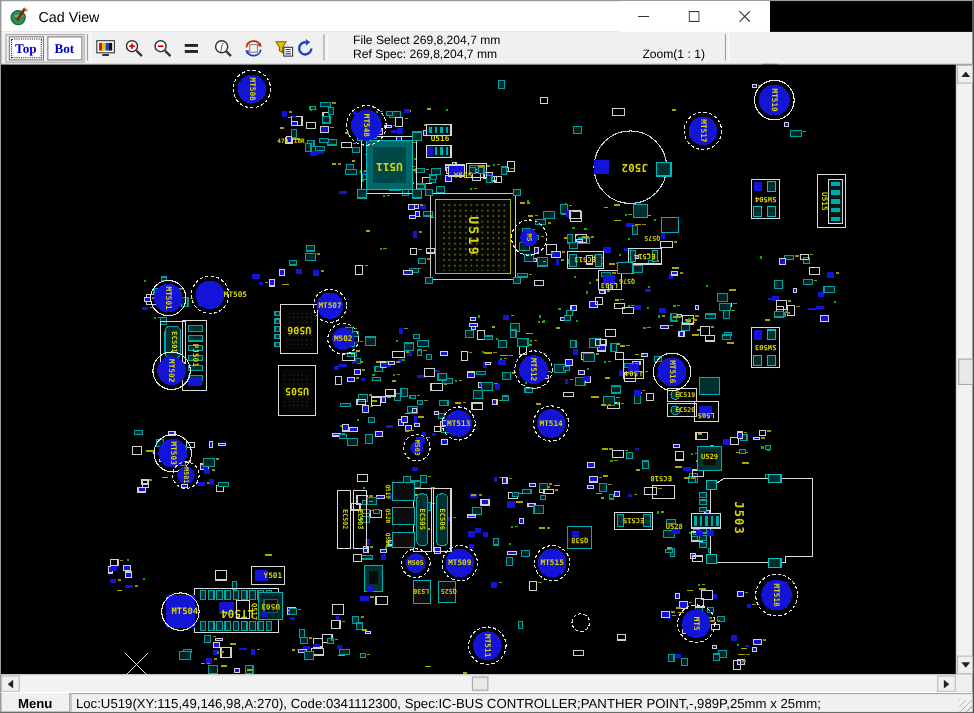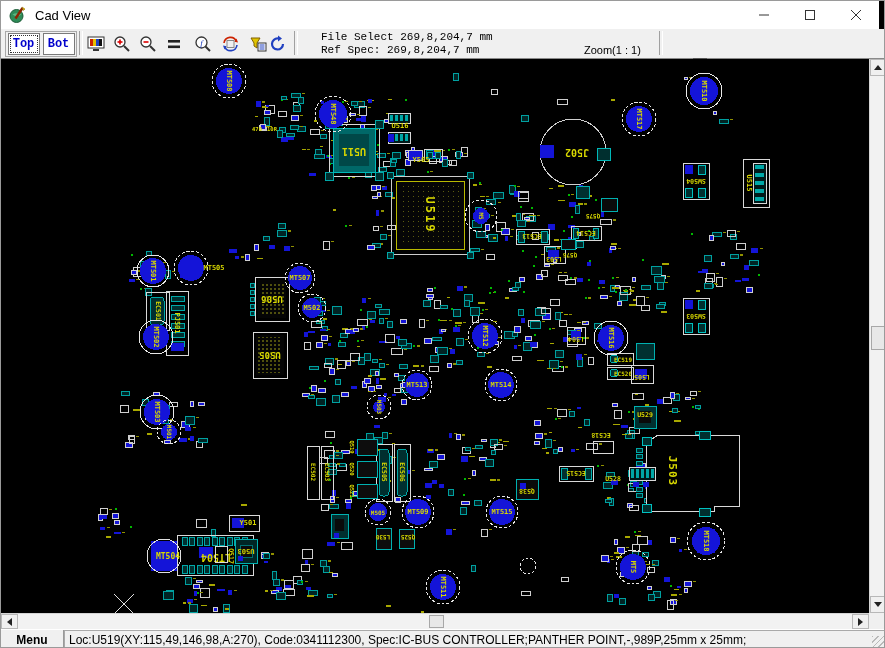--- a/index.html
+++ b/index.html
@@ -1,29 +1,29 @@
 <!DOCTYPE html>
 <html><head>
 <meta charset="utf-8">
 <style>
   html,body{margin:0;padding:0;background:#666;}
   .window{position:relative;width:885px;height:648px;background:#000;font-family:"Liberation Sans",sans-serif;overflow:hidden;box-sizing:border-box;border:1px solid #9a9a9a;}
   
-  .titlebar{position:absolute;left:0;top:0;width:878px;height:28px;background:#ffffff;display:flex;align-items:center;}
+  .titlebar{position:absolute;left:0;top:0;width:699px;height:28px;background:#ffffff;display:flex;align-items:center;}
   .app-icon{width:18px;height:18px;margin-left:8px;}
   .title-text{font-size:13px;color:#000;margin-left:8px;flex:1;}
   .wbtn{width:46px;height:28px;display:flex;align-items:center;justify-content:center;background:#fff;}
   
   .toolbar{position:absolute;left:0;top:28px;width:885px;height:29px;background:#f0f0f0;border-bottom:1px solid #8a8a8a;}
   .btn-group{position:absolute;left:4px;top:2px;width:70px;height:24px;border:1px solid #a8a8a8;background:#f0f0f0;display:flex;align-items:center;justify-content:space-around;}
-  .view-btn{width:30px;height:20px;background:#fff;border:1px solid #7a7a7a;color:#0000cc;font-size:12px;font-weight:bold;font-family:Liberation Mono, monospace;display:flex;align-items:center;justify-content:center;cursor:default;}
+  .view-btn{width:30px;height:20px;background:#fff;border:1px solid #7a7a7a;color:#0000cc;font-size:12px;font-weight:bold;font-family:Liberation Serif, serif;display:flex;align-items:center;justify-content:center;cursor:default;}
   .view-btn.active{outline:1px dotted #333;outline-offset:-3px;}
   .tbtn{position:absolute;top:3px;width:24px;height:23px;background:transparent;border:none;padding:0;display:flex;align-items:center;justify-content:center;}
   .sep{position:absolute;top:2px;height:24px;width:2px;border-left:1px solid #a0a0a0;border-right:1px solid #ffffff;}
-  .ro{position:absolute;top:2px;font-size:11px;line-height:13px;color:#000;white-space:nowrap;font-family:Liberation Mono, monospace;}
+  .ro{position:absolute;top:2px;font-size:11px;line-height:13px;color:#000;white-space:nowrap;}
   .red-dot{position:absolute;left:303px;top:42px;width:11px;height:11px;border-radius:50%;background:#ee1111;border:1px solid #990000;box-sizing:border-box;}
   .zoom-label{position:absolute;left:583px;top:15px;font-size:11px;color:#000;}
   .cb{position:absolute;display:flex;align-items:center;font-size:11px;color:#000;}
   .cbox{width:12px;height:12px;background:#fff;border:1px solid #555;margin-right:5px;display:flex;align-items:center;justify-content:center;}
   .cbox svg{visibility:hidden;}
   .cbox.on svg{visibility:visible;}
   
   .canvas{position:absolute;left:0;top:58px;width:868px;height:554px;background:#000;}
   
   .vscroll{position:absolute;left:868px;top:58px;width:16px;height:554px;background:#f2f2f2;border-left:1px solid #d5d5d5;}

